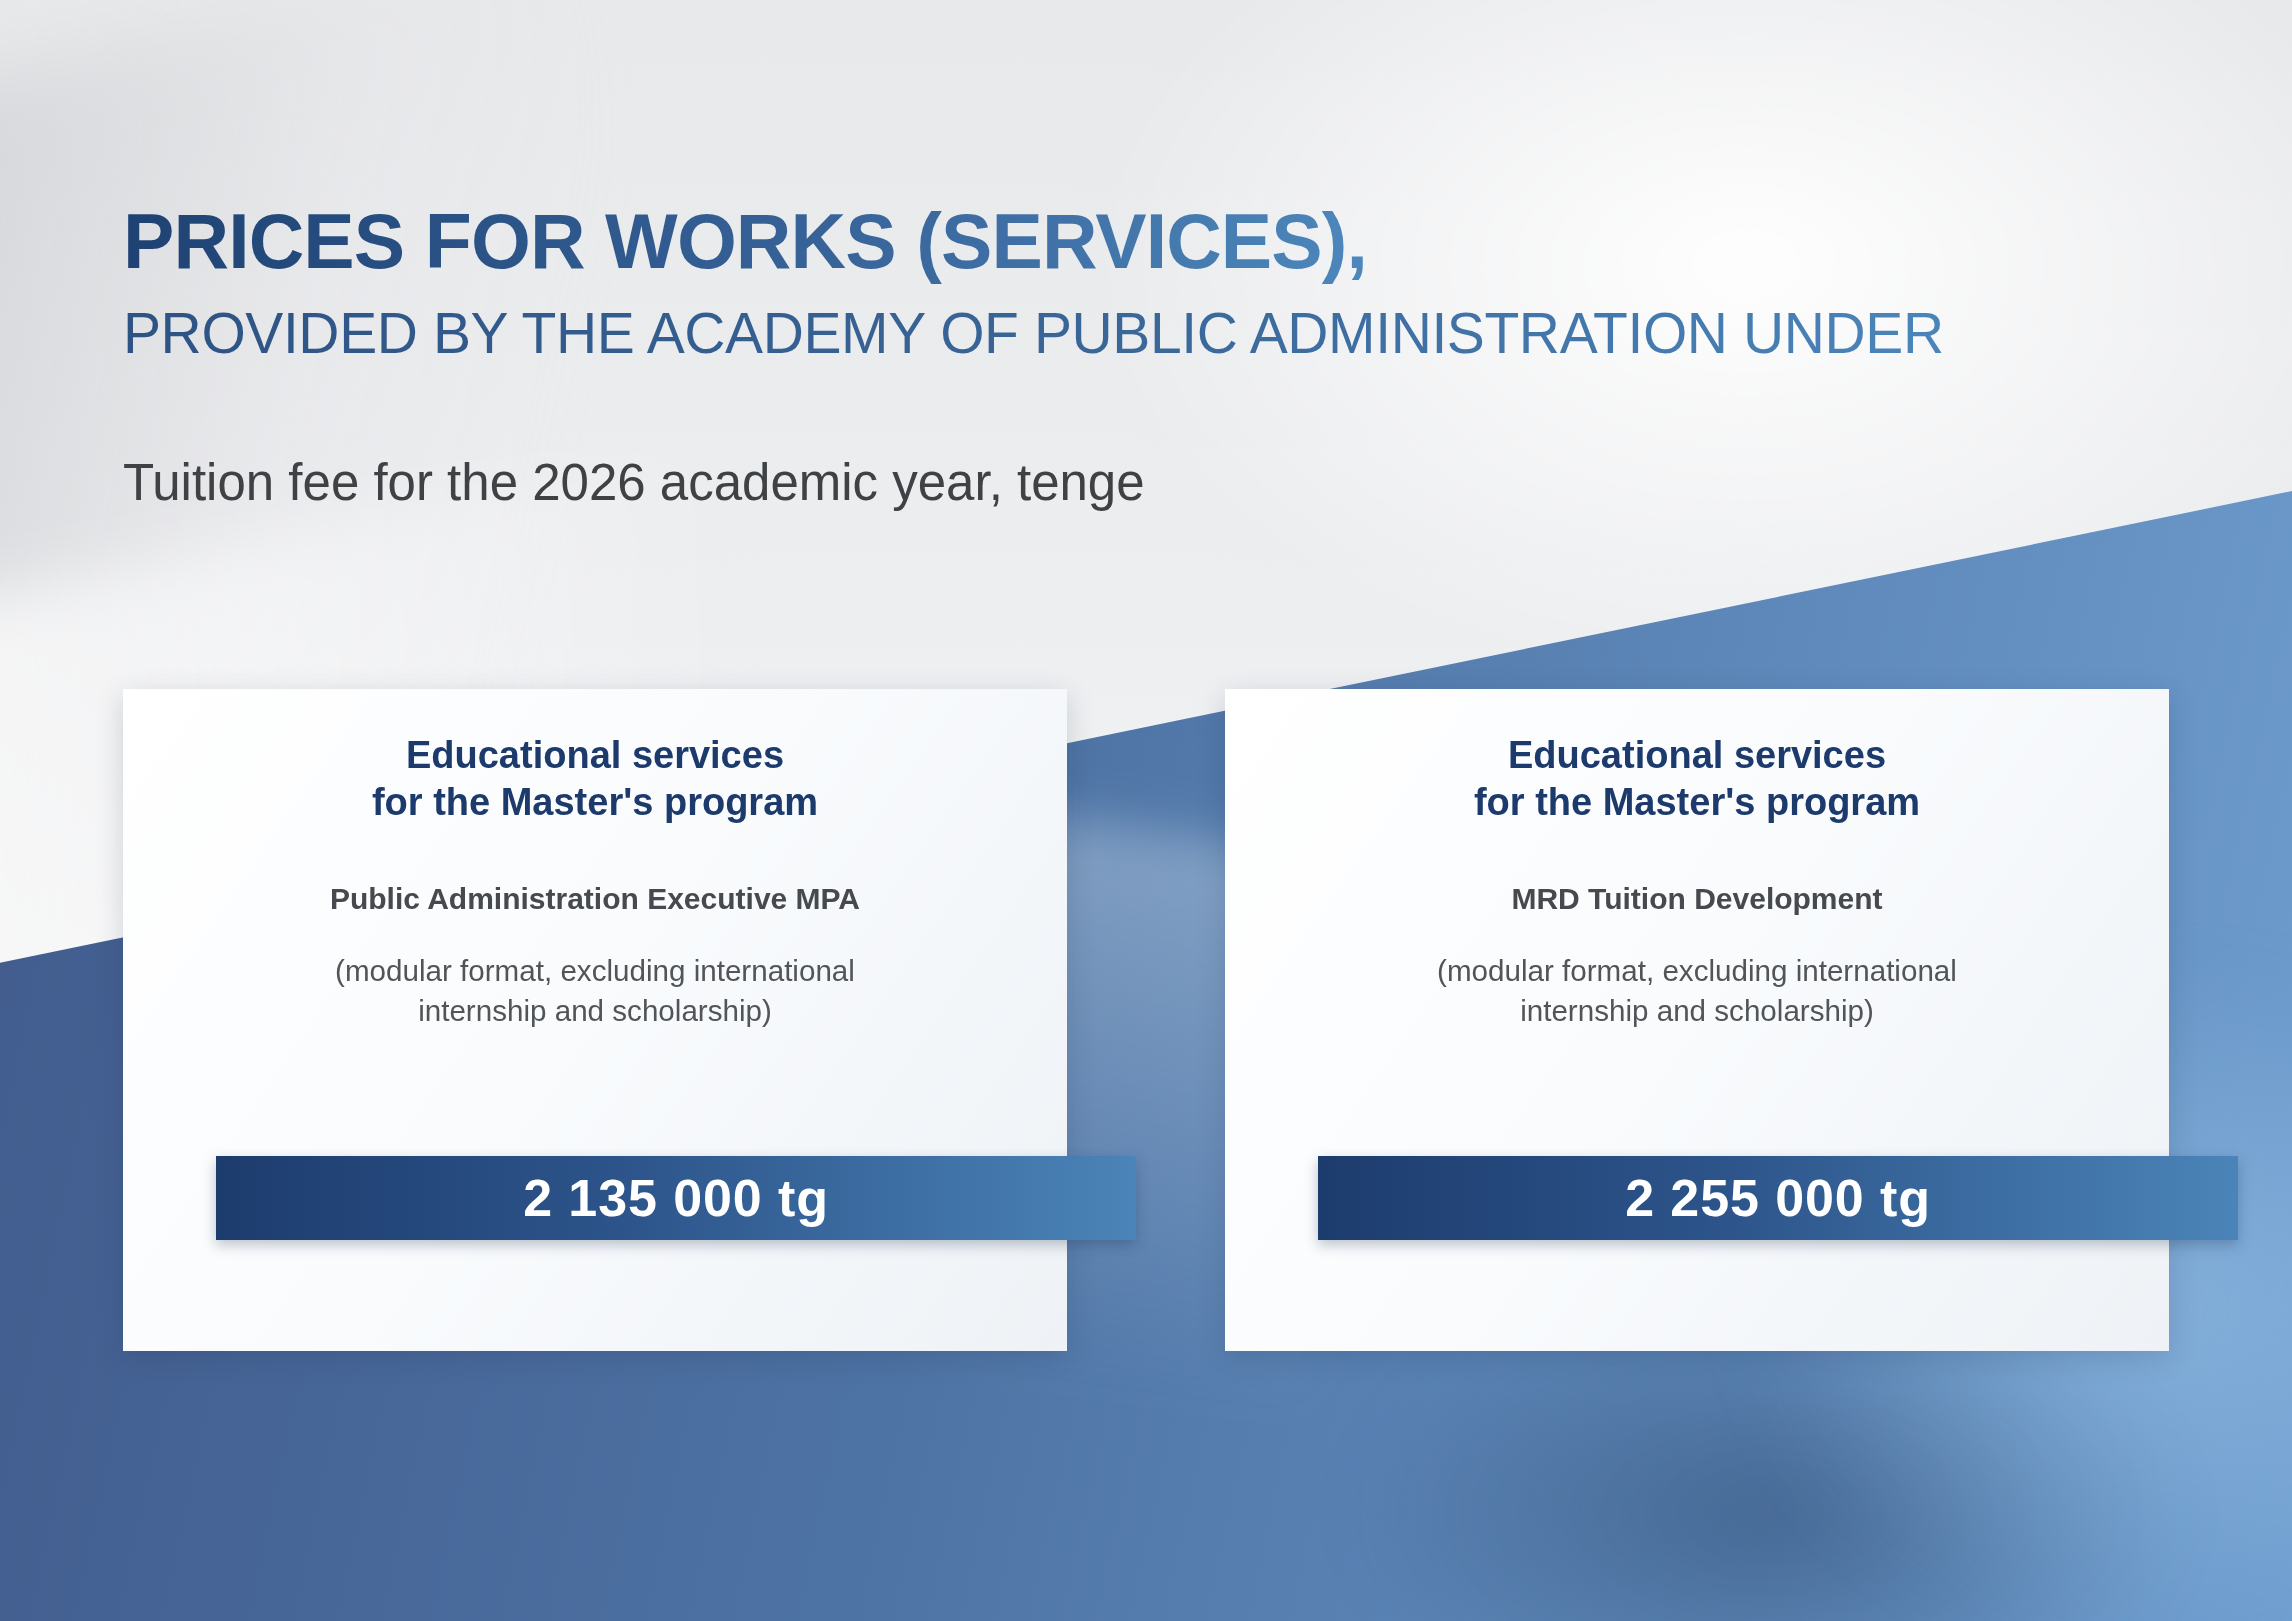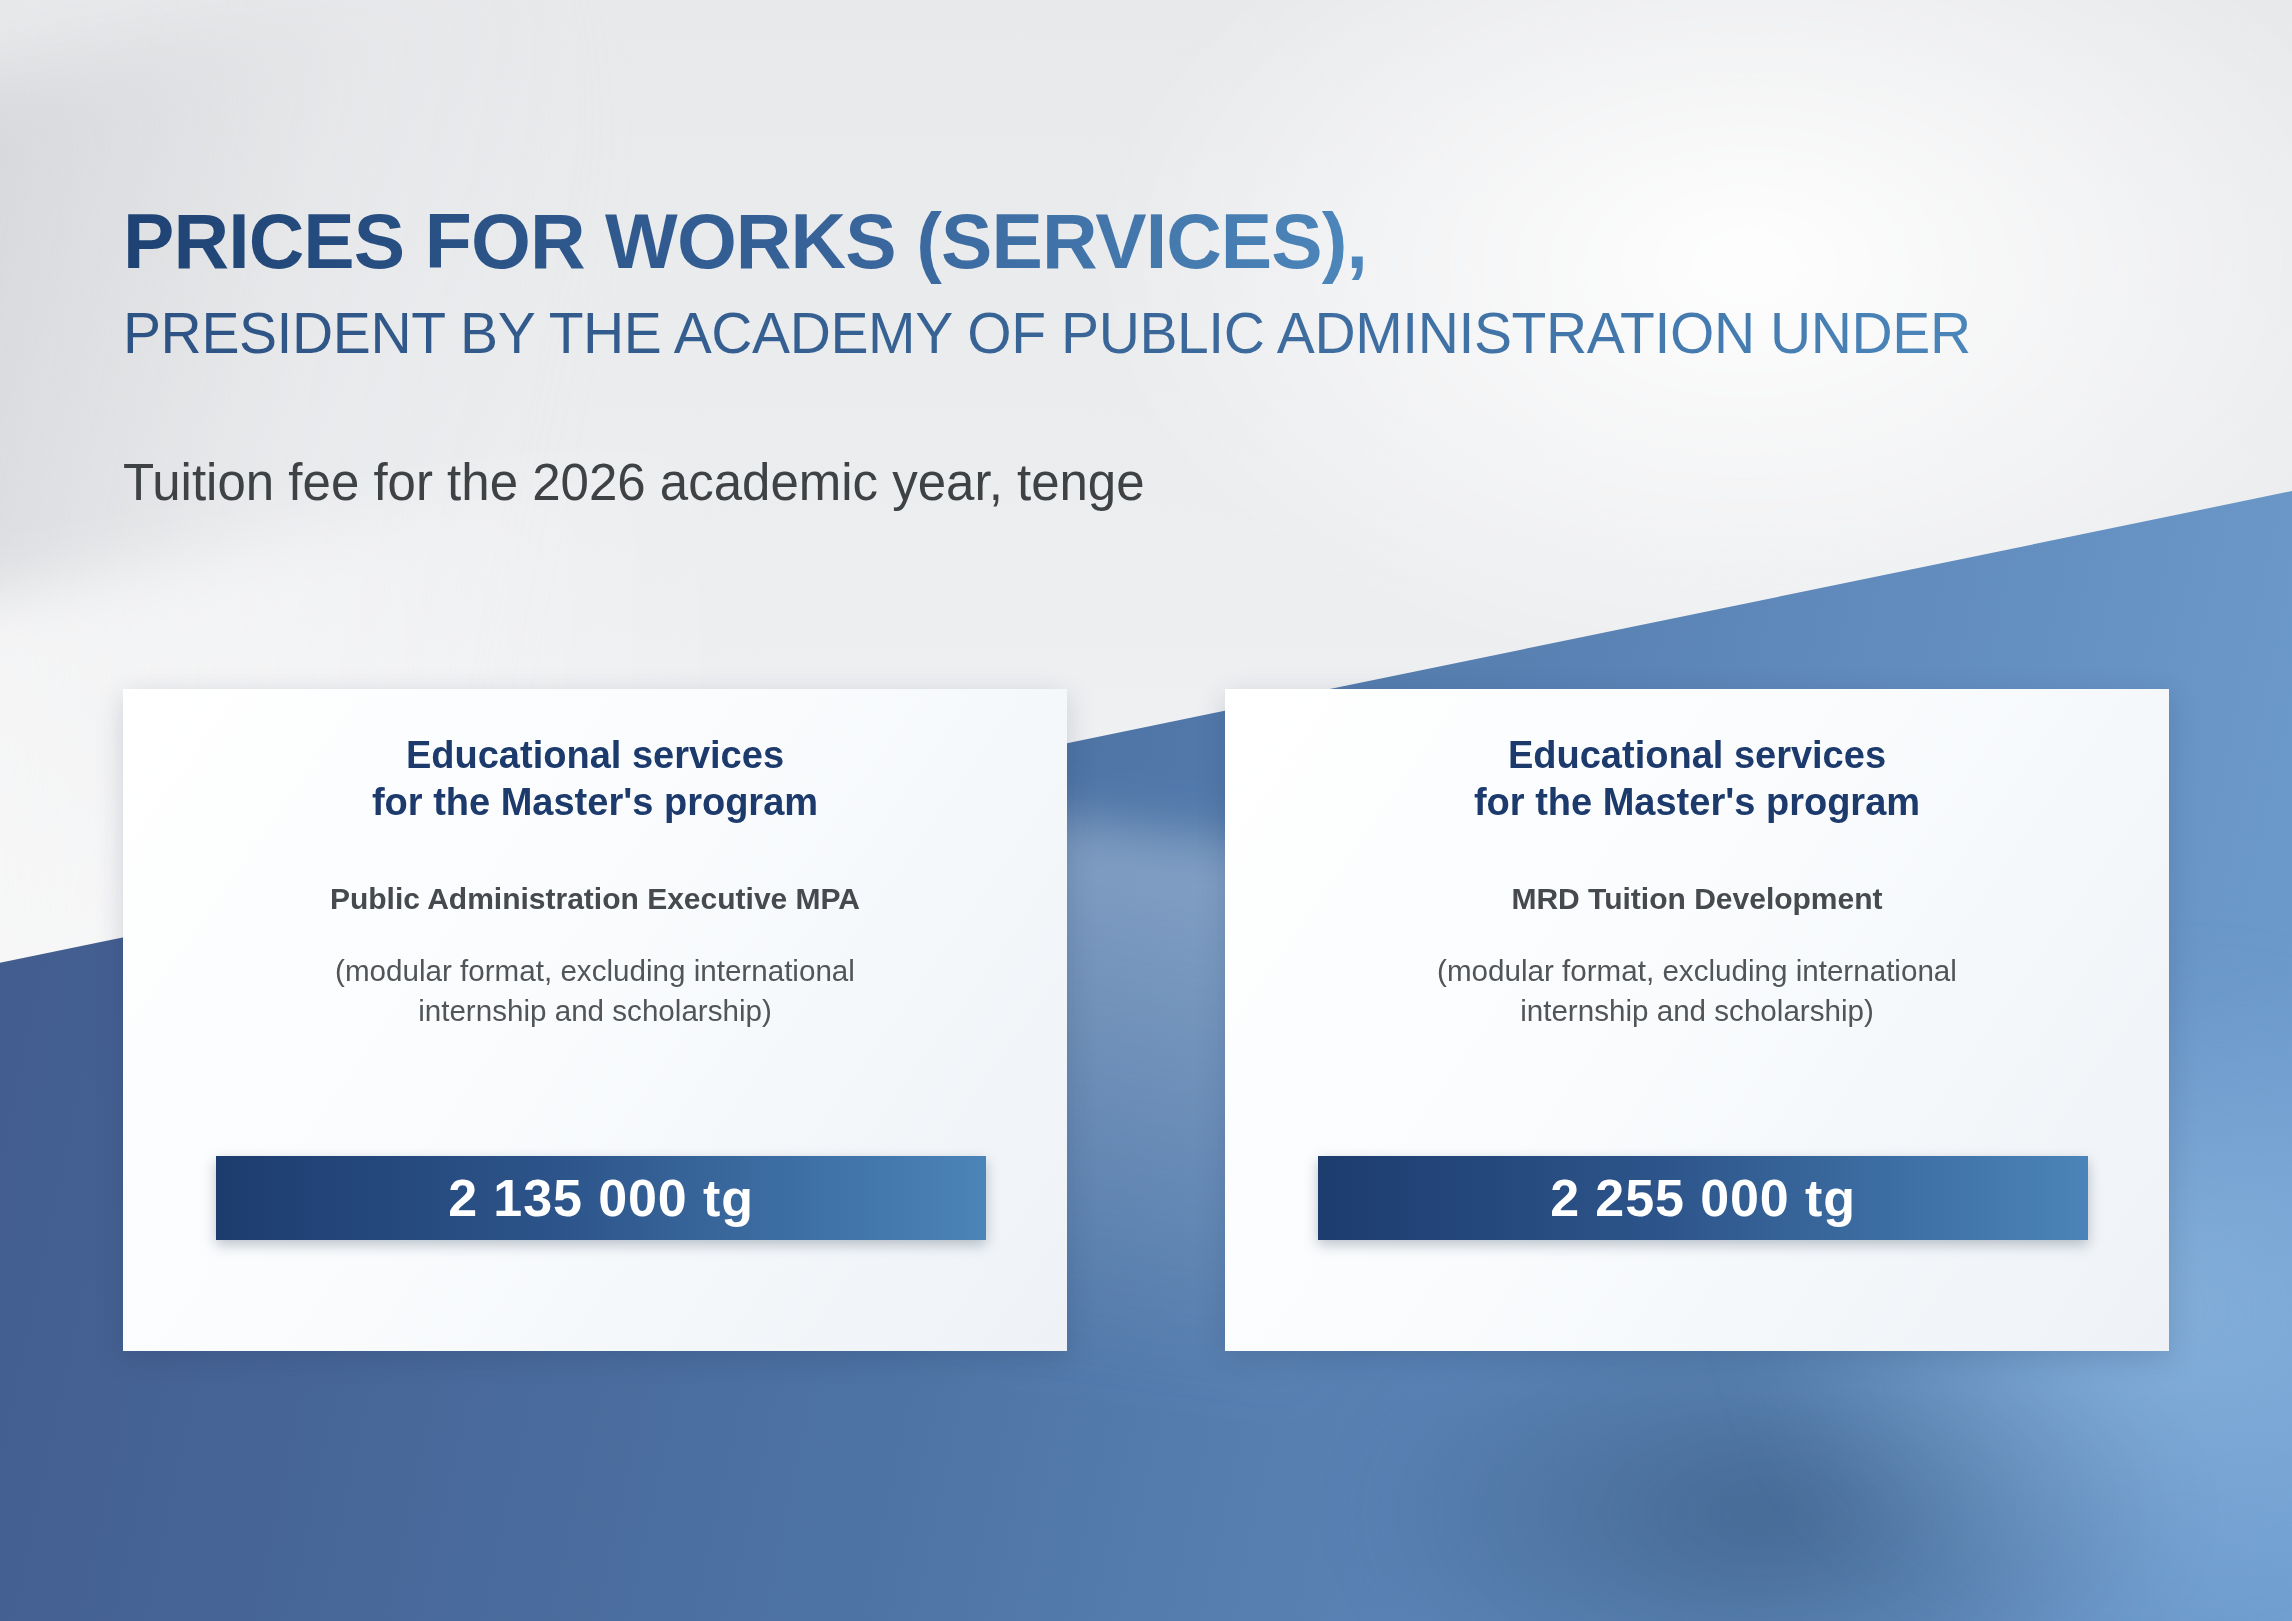--- a/index.html
+++ b/index.html
@@ -84,21 +84,21 @@
   .card-program {
     margin-top:56px; text-align:center;
     font-size:30px; font-weight:bold; color:#46494d;
   }
   .card-detail {
     margin-top:35px; text-align:center;
     font-size:29.6px; font-weight:400; line-height:40px; color:#515558;
   }
   .card-detail span { display:block; }
   .price-bar {
-    position:absolute; left:93px; top:467px; width:770px; height:84px;
+    position:absolute; left:93px; top:467px; width:920px; height:84px;
     display:flex; align-items:center; justify-content:center;
     background:linear-gradient(90deg,#1d3c6e 0%, #2d558b 45%, #4b84b8 100%);
     box-shadow:0 4.5px 12.5px rgba(25,45,75,0.28);
   }
   .price-text {
     font-size:52px; font-weight:bold; color:#ffffff; letter-spacing:0.9px;
     white-space:nowrap;
   }
 </style>
 </head>
@@ -111,21 +111,21 @@
   <div class="shape shape-sheen"></div>
 
   <div class="bg-blue">
     <div class="shape shape-keys"></div>
     <div class="shape shape-dark-blob"></div>
     <div class="shape shape-light-blob"></div>
   </div>
 
   <div class="title">PRICES FOR WORKS (SERVICES),</div>
   <div class="subtitle">
-    <span>PRESIDENT BY THE ACADEMY OF PUBLIC ADMINISTRATION UNDER</span>
+    <span>PROVIDED BY THE ACADEMY OF PUBLIC ADMINISTRATION UNDER</span>
   </div>
   <div class="note">Tuition fee for the 2026 academic year, tenge</div>
 
   <div class="card card-left">
     <div class="card-heading">
       <span>Educational services</span>
       <span>for the Master's program</span>
     </div>
     <div class="card-program">Public Administration Executive MPA</div>
     <div class="card-detail">

